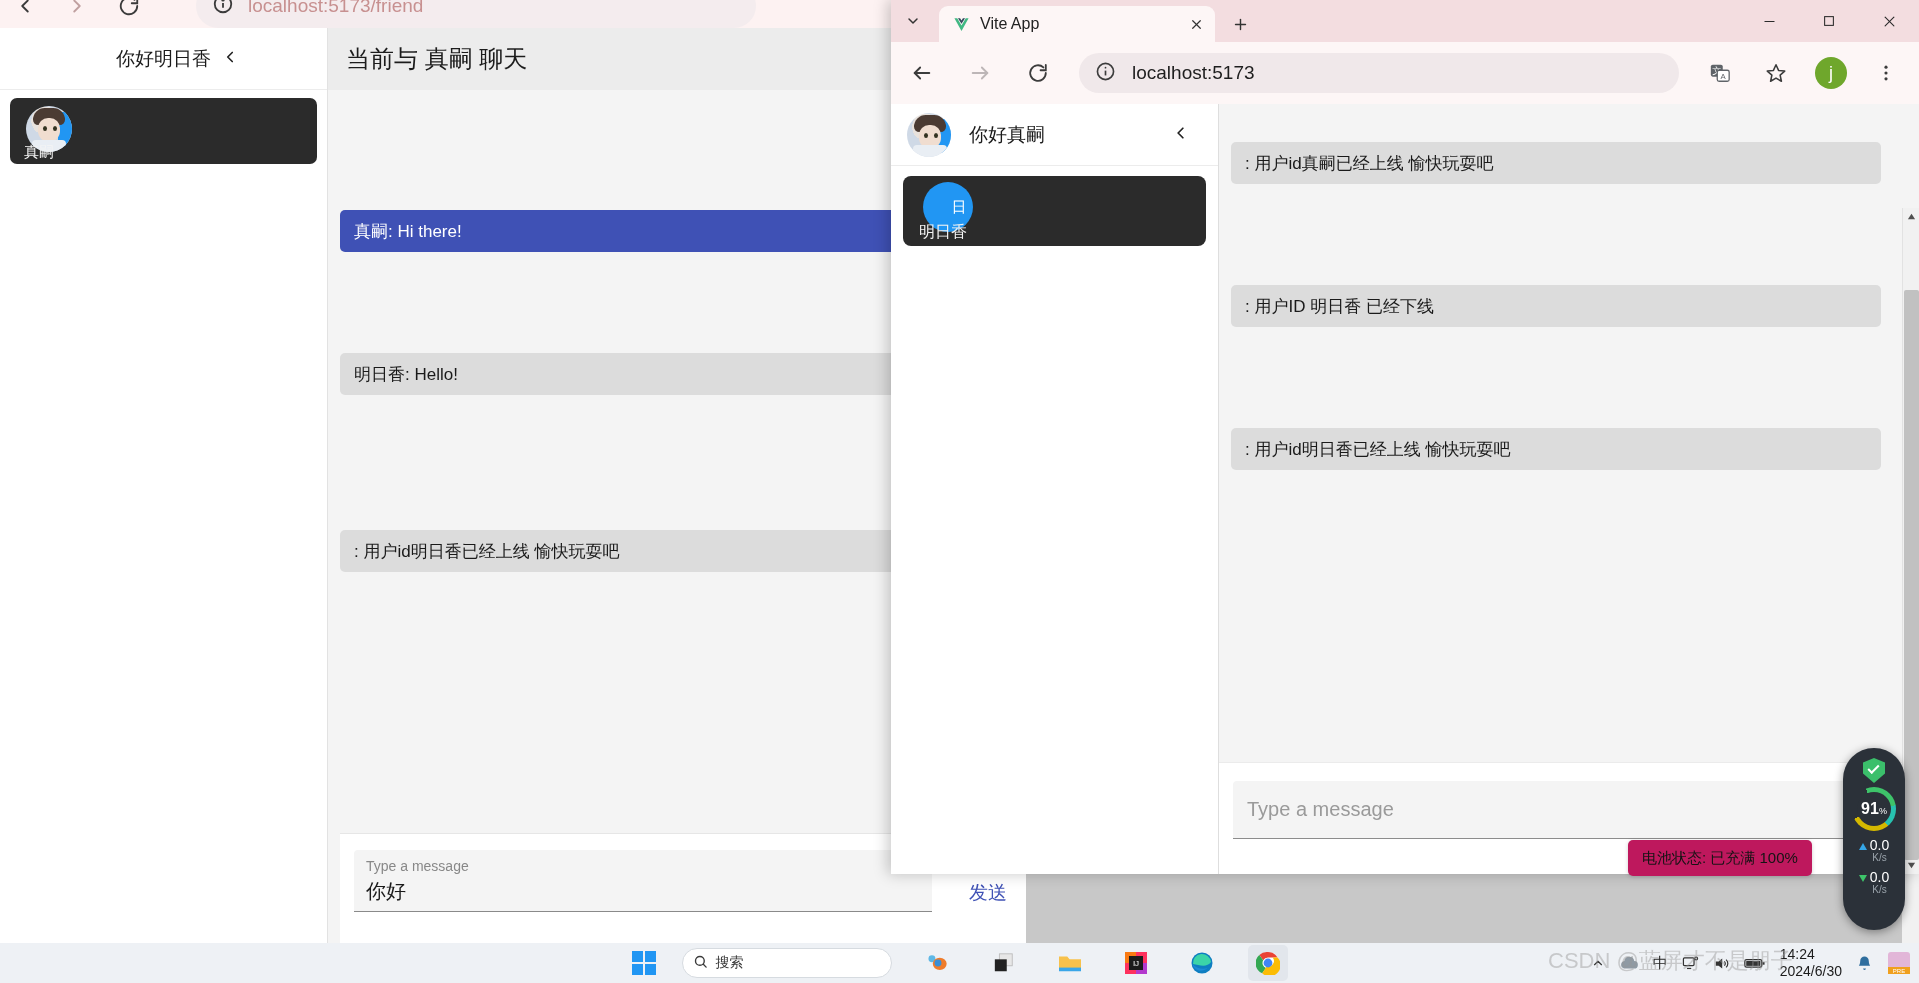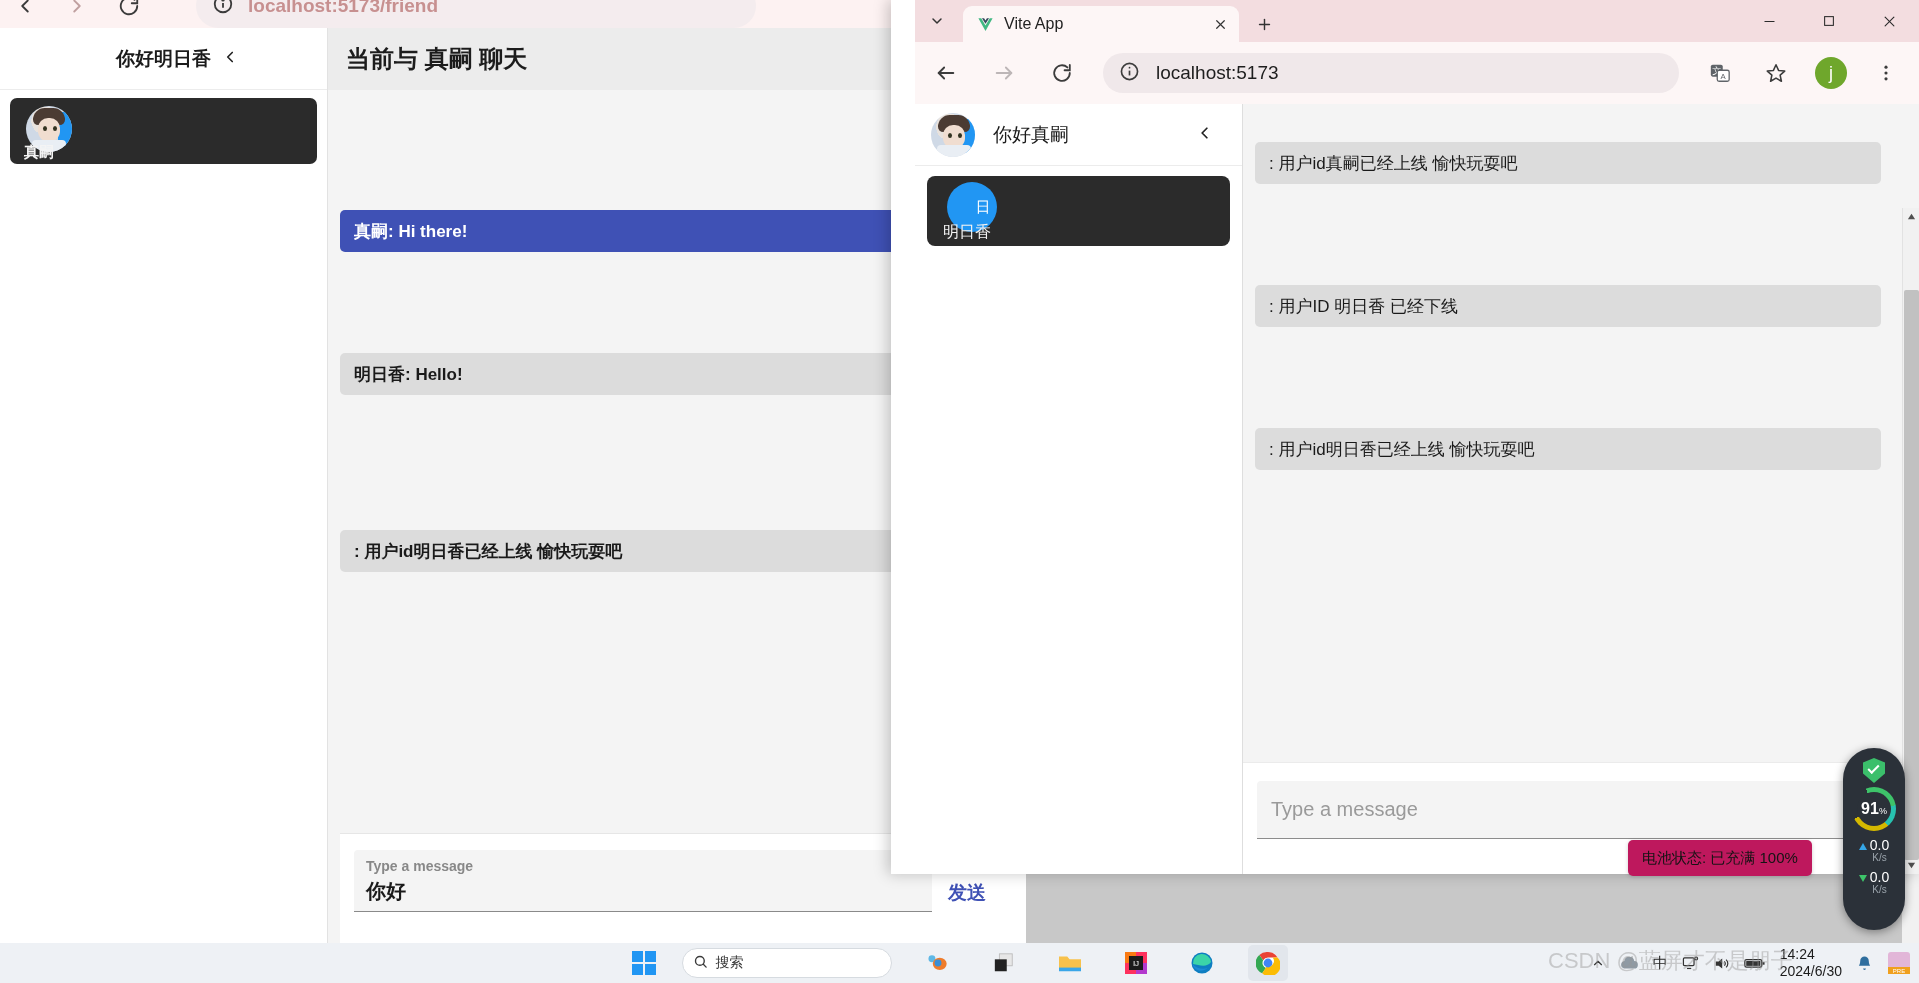--- a/index.html
+++ b/index.html
@@ -7,21 +7,21 @@
     width: 1919px; height: 983px;
     overflow: hidden;
     font-family: "Liberation Sans", "DejaVu Sans", sans-serif;
     background: #c8c8c8;
   }
   #root { position: relative; width: 1919px; height: 983px; }
 
   
   .rear-window {
     position: absolute; left: 0; top: 0; width: 1026px; height: 943px;
-    background: #84cc16; overflow: hidden; font-weight: bold;
+    background: #84cc16; overflow: hidden;
   }
   .rear-chrome-strip {
     position: absolute; left: 0; top: 0; width: 1026px; height: 28px;
     background: #fdf2f2;
   }
   .rear-nav-icons {
     position: absolute; left: 0; top: -16px; width: 620px; height: 44px;
     display: flex; align-items: center; gap: 30px; padding-left: 14px;
     color: #3b3b3b;
   }
@@ -106,29 +106,28 @@
     background: #ffffff; border-top: 1px solid #e6e6e6;
     display: flex; align-items: flex-start; padding: 16px 0 0 14px;
   }
   .rear-field {
     width: 578px; background: #f4f4f4; border-bottom: 1px solid #8a8a8a;
     border-radius: 4px 4px 0 0; padding: 8px 12px 6px 12px;
   }
   .rear-field-label { font-size: 14px; color: #888; }
   .rear-field-value { font-size: 20px; color: #1a1a1a; margin-top: 4px; }
   .rear-send {
-    margin-left: 16px; margin-top: 30px; font-size: 19px; color: #3f51b5; cursor: pointer;
+    margin-left: 37px; margin-top: 30px; font-size: 19px; color: #3f51b5; cursor: pointer;
   }
 
   
   .fg-window {
     position: absolute; left: 891px; top: 0; width: 1028px; height: 874px;
     background: #fff; box-shadow: -3px 0 14px rgba(0,0,0,.22);
     overflow: hidden;
-    padding-left: 24px;
   }
   .fg-tabstrip {
     height: 42px; background: #f3dde0; position: relative;
     display: flex; align-items: flex-end;
   }
   .tabsearch {
     width: 44px; height: 42px; display: flex; align-items: center; justify-content: center;
     color: #333; cursor: pointer;
   }
   .fg-tab {

